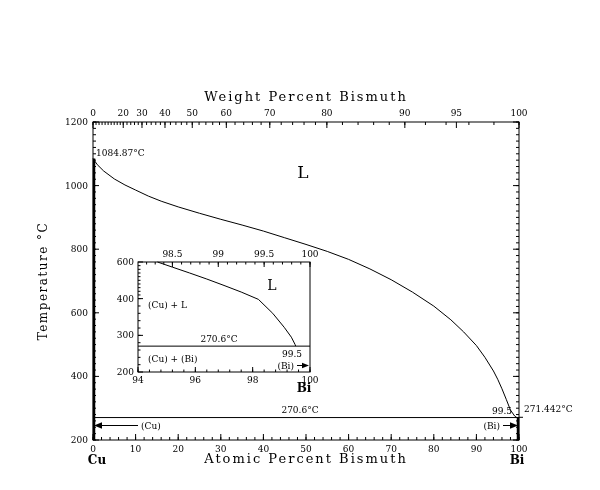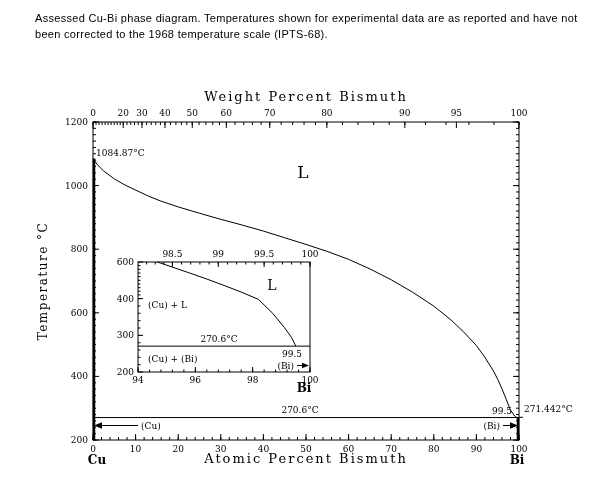--- a/index.html
+++ b/index.html
@@ -14,21 +14,20 @@
   .axis-title{font-size:13px;letter-spacing:2px;}
   .corner{font-size:12px;font-weight:bold;}
   .ann{font-size:9px;}
   .big-l{font-size:17px;}
   .mid-l{font-size:14px;}
 </style>
 </head>
 <body>
 
 <div class="page">
-  <div class="caption">Assessed Cu-Bi phase diagram. Temperatures shown for experimental data are as reported and have not been corrected to the 1968 temperature scale (IPTS-68).</div>
 
   <svg id="plot" width="600" height="490" viewBox="0 0 600 490">
 
     <g id="gen">
         <rect x="93" y="122" width="426" height="318" fill="none" stroke="#000000"></rect>
         <line x1="93" y1="440" x2="93" y2="434" stroke="#000000" stroke-width="1"></line>
         <text x="93" y="452" text-anchor="middle" class="tick-label">0</text>
         <line x1="135.6" y1="440" x2="135.6" y2="434" stroke="#000000" stroke-width="1"></line>
         <text x="135.6" y="452" text-anchor="middle" class="tick-label">10</text>
         <line x1="178.2" y1="440" x2="178.2" y2="434" stroke="#000000" stroke-width="1"></line>

